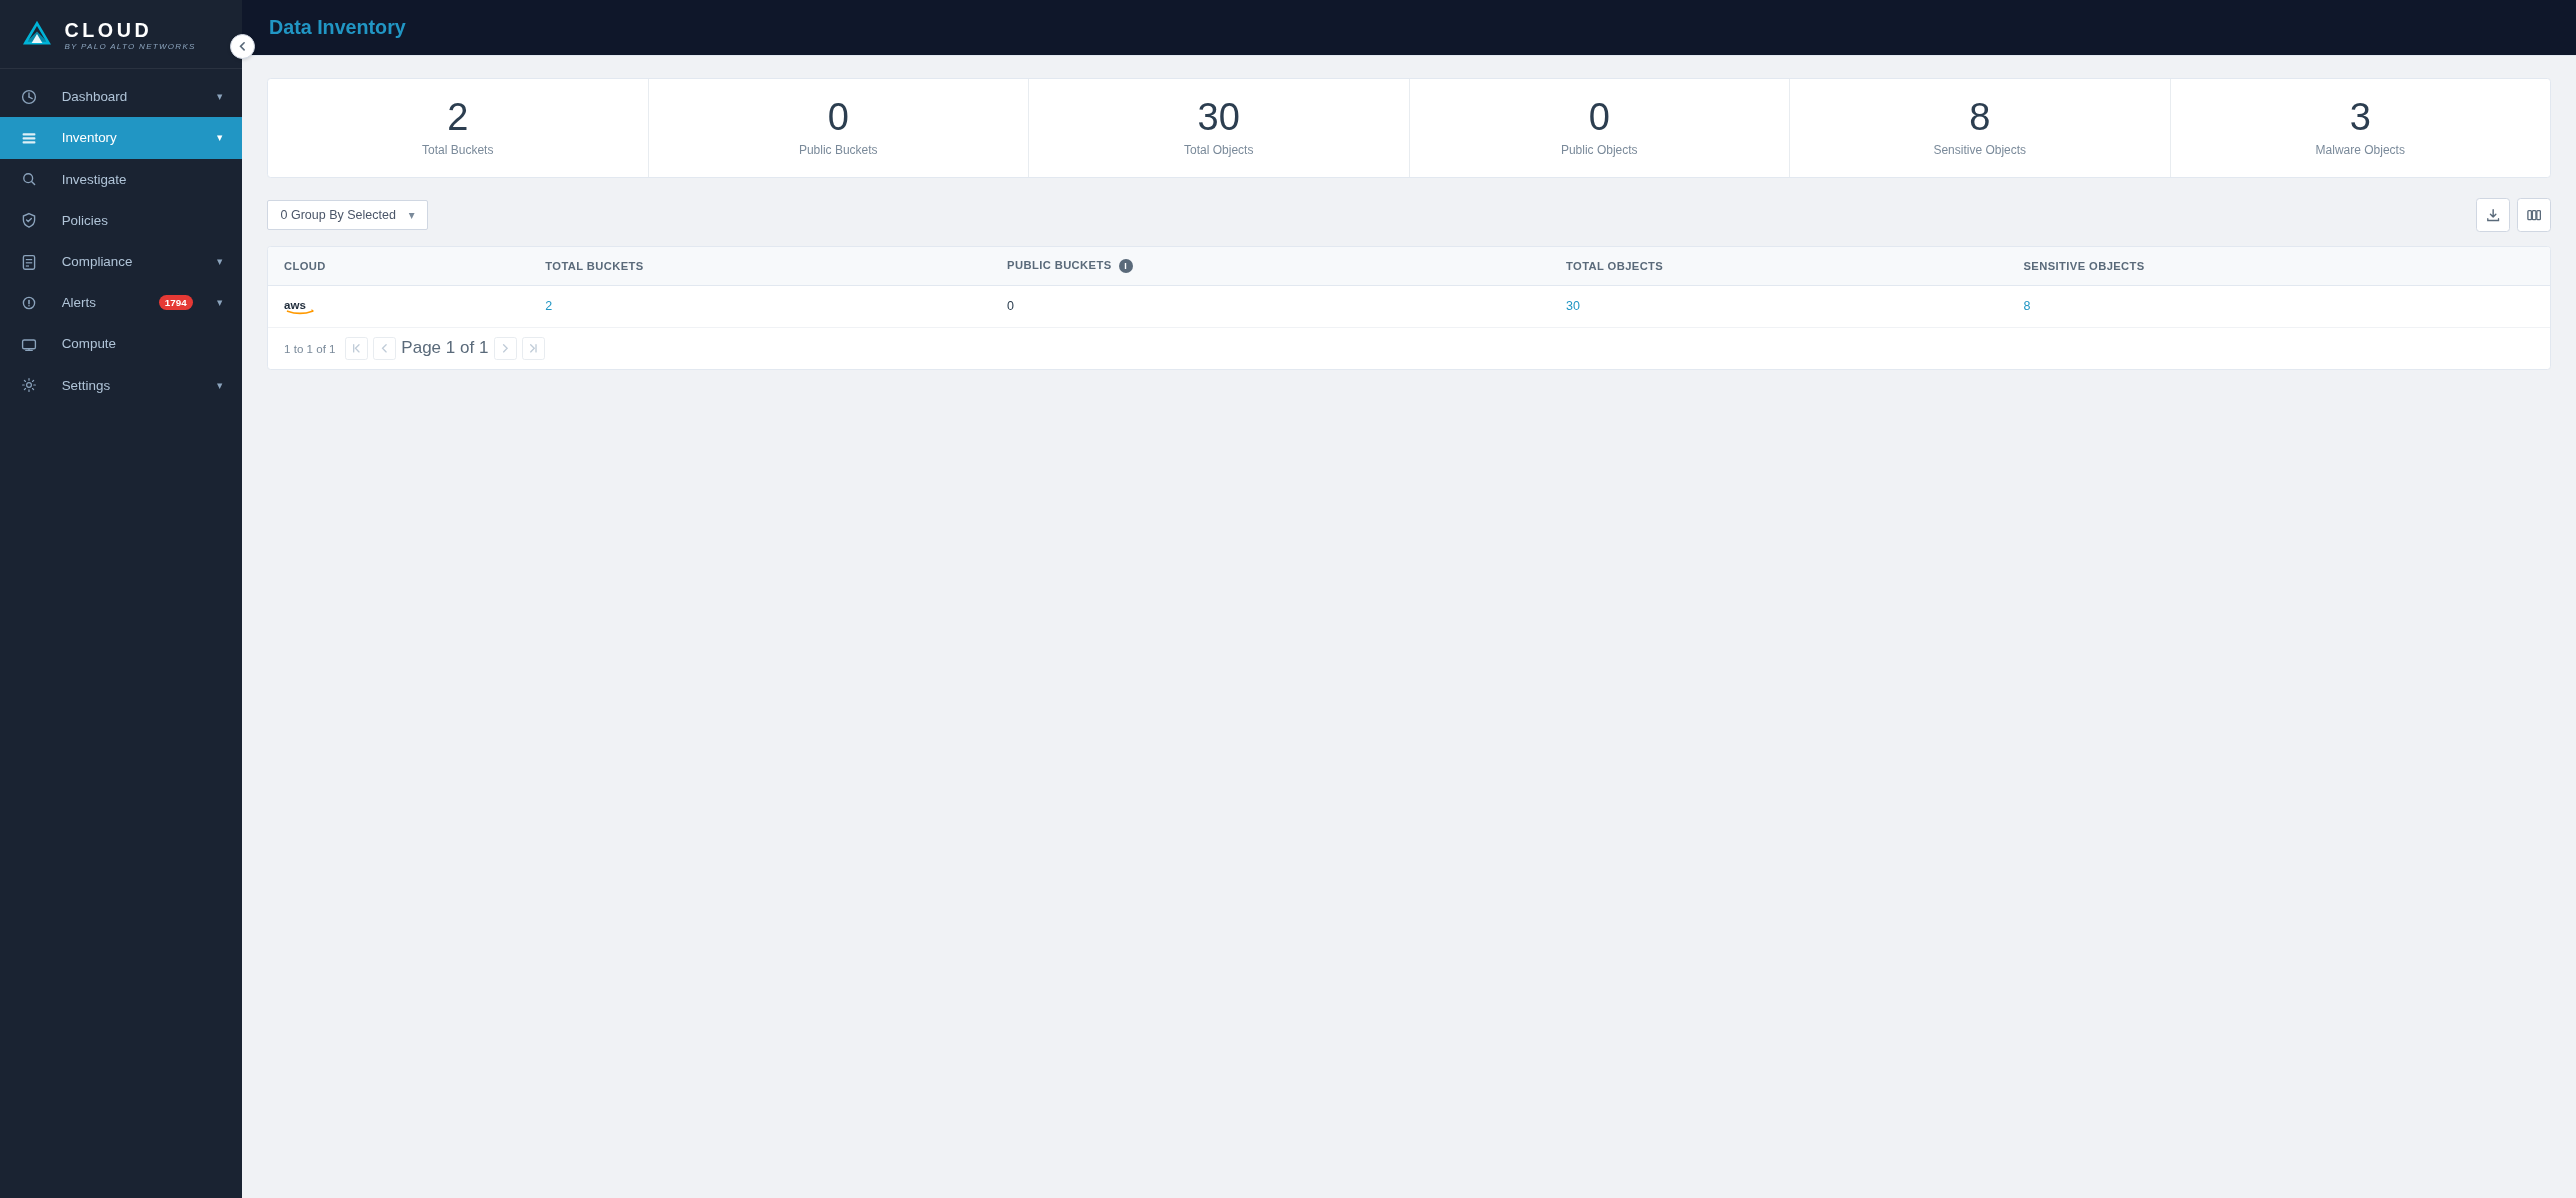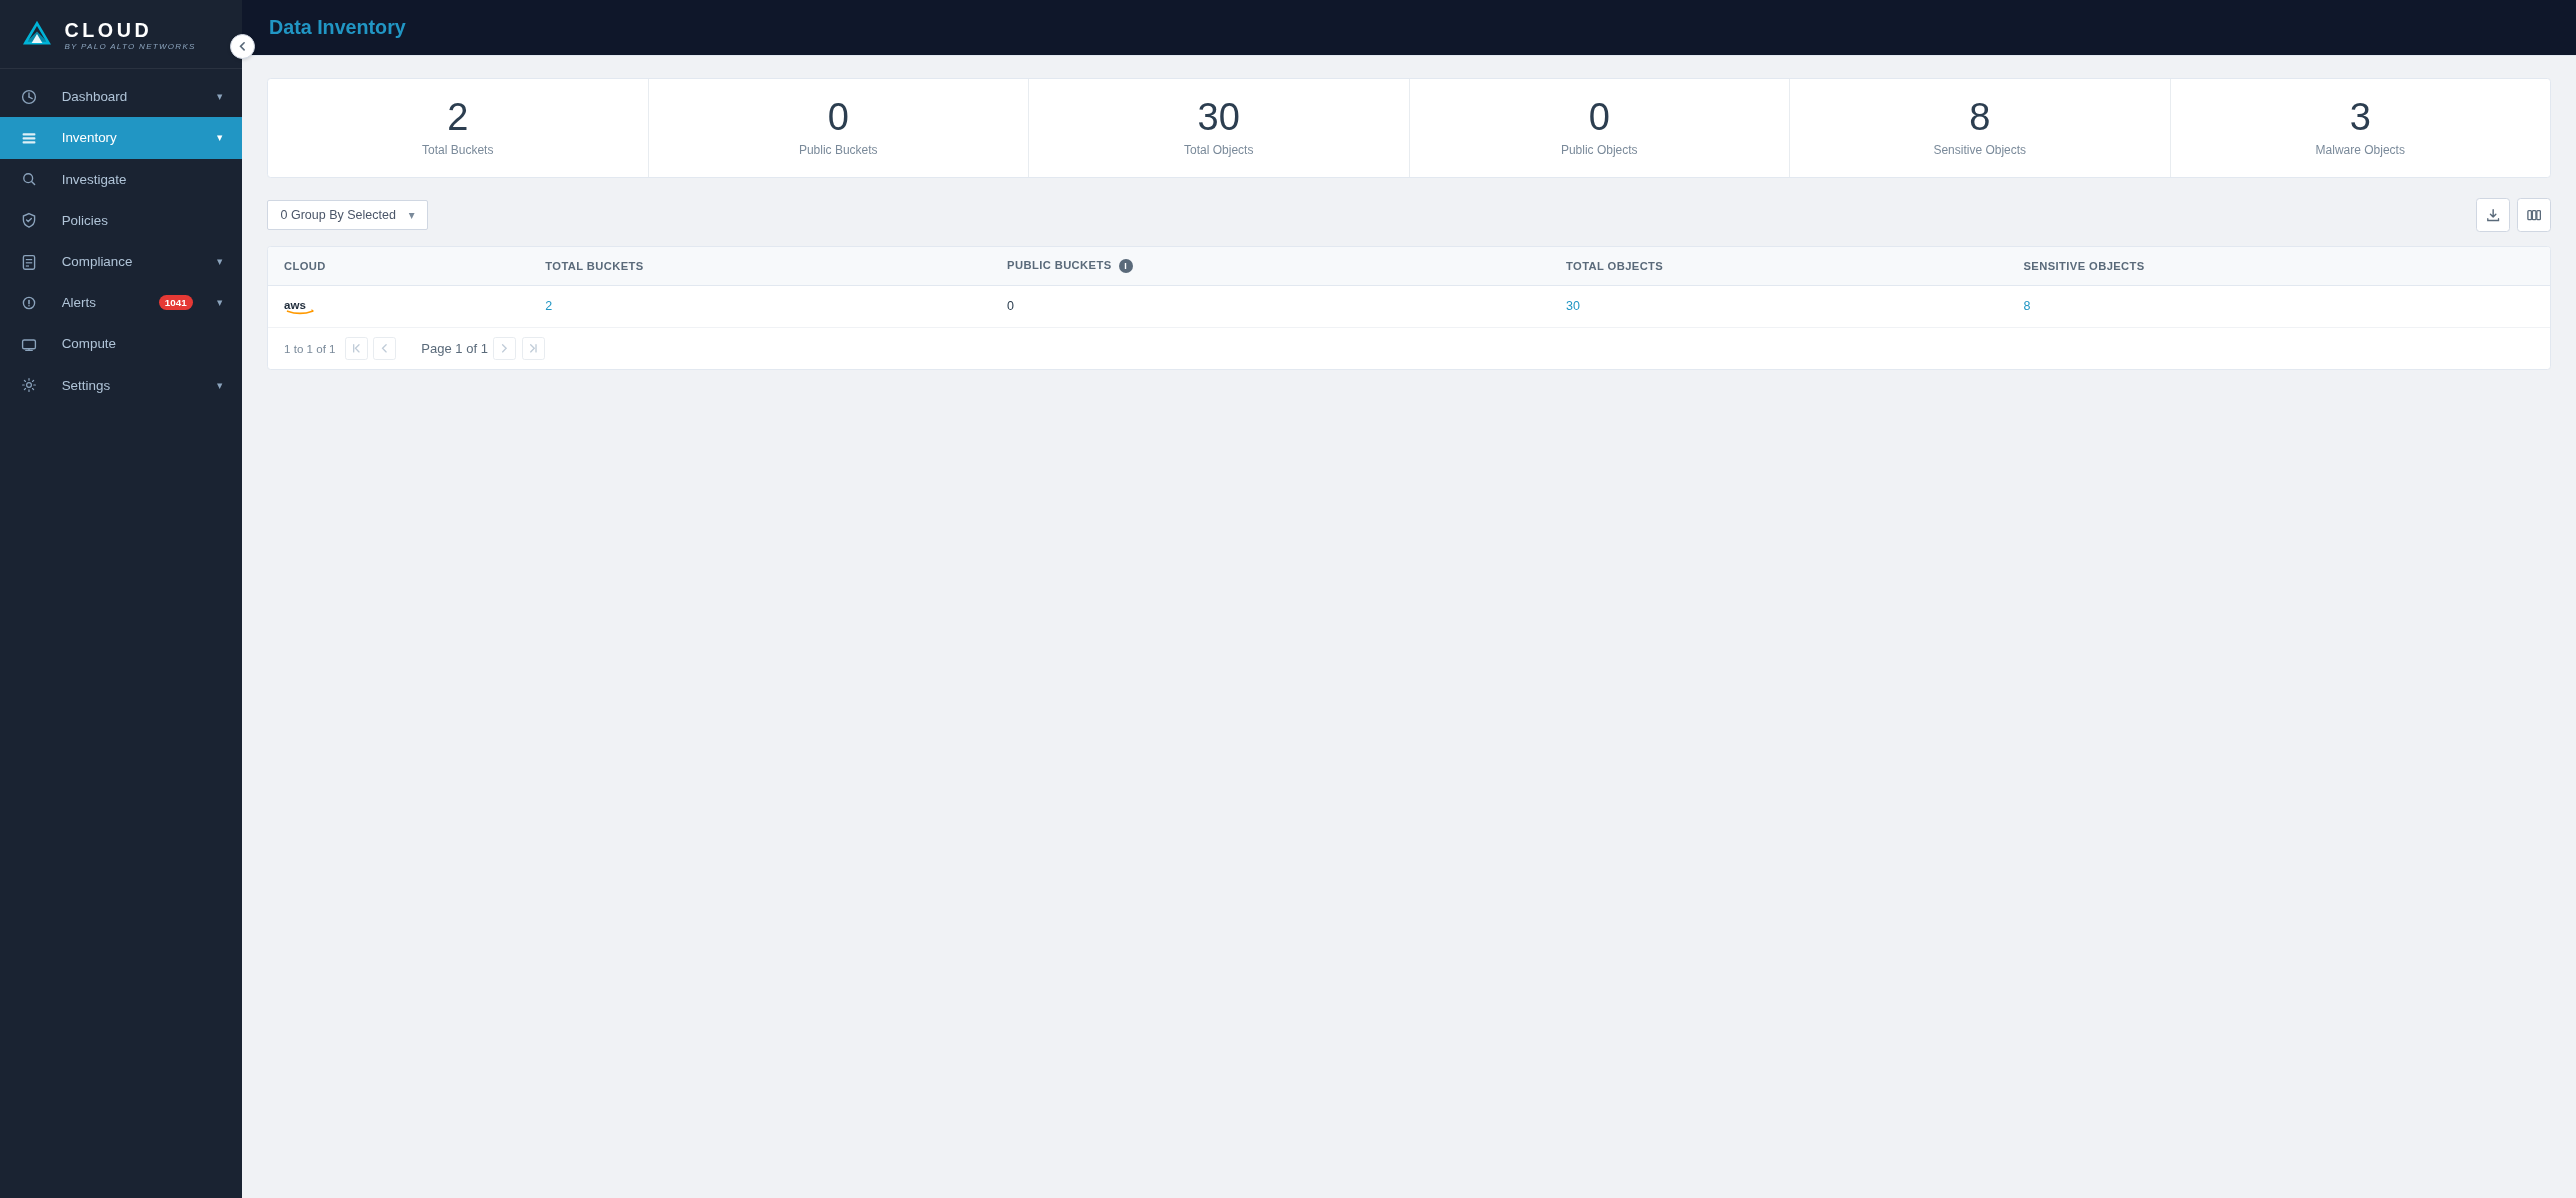--- a/index.html
+++ b/index.html
@@ -338,21 +338,21 @@
 
     <div class="nav-item">
       <span class="nav-icon">
         <svg viewBox="0 0 20 20" fill="none" width="16" height="16">
           <circle cx="10" cy="10" r="7" stroke="#8ba3bc" stroke-width="1.7"></circle>
           <line x1="10" y1="7" x2="10" y2="11" stroke="#8ba3bc" stroke-width="2" stroke-linecap="round"></line>
           <circle cx="10" cy="13.5" r="1" fill="#8ba3bc"></circle>
         </svg>
       </span>
       <span class="nav-label">Alerts</span>
-      <span class="nav-badge">1041</span>
+      <span class="nav-badge">1794</span>
       <span class="nav-arrow">▾</span>
     </div>
 
     <div class="nav-item">
       <span class="nav-icon">
         <svg viewBox="0 0 20 20" fill="none" width="16" height="16">
           <rect x="2" y="5" width="16" height="11" rx="2" stroke="#8ba3bc" stroke-width="1.7"></rect>
           <line x1="6" y1="18" x2="14" y2="18" stroke="#8ba3bc" stroke-width="1.7" stroke-linecap="round"></line>
           <line x1="10" y1="16" x2="10" y2="18" stroke="#8ba3bc" stroke-width="1.7" stroke-linecap="round"></line>
         </svg>
@@ -485,21 +485,21 @@
             <svg width="10.7" height="10.7" viewBox="0 0 12 12">
               <polyline points="9,2 5,6 9,10" stroke="#c0ccd8" stroke-width="1.5" fill="none" stroke-linecap="round"></polyline>
               <line x1="3" y1="2" x2="3" y2="10" stroke="#c0ccd8" stroke-width="1.5" stroke-linecap="round"></line>
             </svg>
           </button>
           <button class="page-btn disabled">
             <svg width="10.7" height="10.7" viewBox="0 0 12 12">
               <polyline points="8,2 4,6 8,10" stroke="#c0ccd8" stroke-width="1.5" fill="none" stroke-linecap="round"></polyline>
             </svg>
           </button>
-          <span style="font-size:13px; color:#5a6a7a;margin-left:20px;">
+          <span style="font-size:17px; color:#5a6a7a;">
             <span>Page</span>&nbsp;<span>1</span>&nbsp;of&nbsp;<span>1</span>
           </span>
           <button class="page-btn disabled">
             <svg width="10.7" height="10.7" viewBox="0 0 12 12">
               <polyline points="4,2 8,6 4,10" stroke="#c0ccd8" stroke-width="1.5" fill="none" stroke-linecap="round"></polyline>
             </svg>
           </button>
           <button class="page-btn disabled">
             <svg width="10.7" height="10.7" viewBox="0 0 12 12">
               <polyline points="3,2 7,6 3,10" stroke="#c0ccd8" stroke-width="1.5" fill="none" stroke-linecap="round"></polyline>

